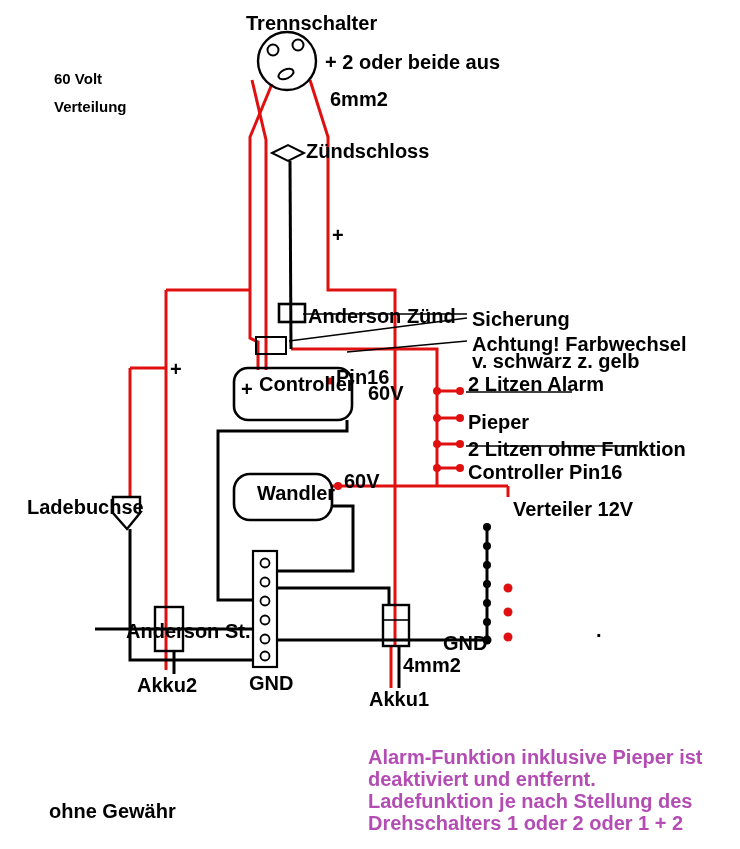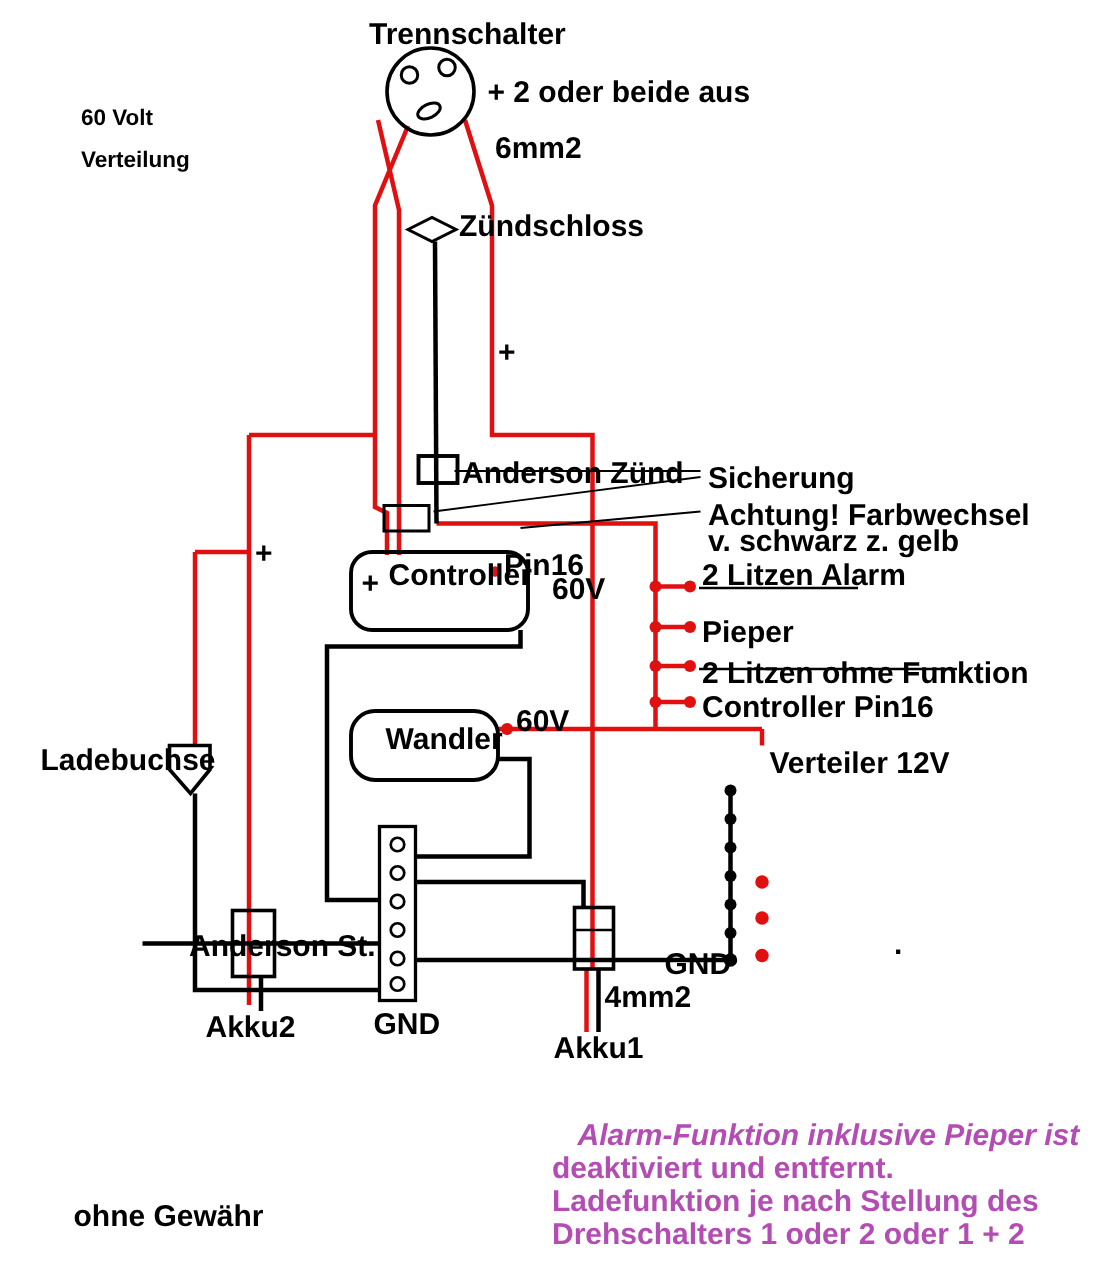--- a/index.html
+++ b/index.html
@@ -179,19 +179,19 @@
   <div class="lbl" style="left:27px; top:495px;">Ladebuchse</div>
   <div class="lbl" style="left:170px; top:357px;">+</div>
   <div class="lbl" style="left:88px; top:619px;margin-left:38px;">Anderson St.</div>
   <div class="lbl" style="left:137px; top:673px;">Akku2</div>
   <div class="lbl" style="left:249px; top:671px;">GND</div>
   <div class="lbl" style="left:369px; top:687px;">Akku1</div>
   <div class="lbl" style="left:403px; top:653px;">4mm2</div>
   <div class="lbl" style="left:443px; top:631px;">GND</div>
   <div class="lbl" style="left:596px; top:618px;">.</div>
 
-  <div class="lbl purple" style="left:385px; top:745px;font-style:italic;">Alarm-Funktion inklusive Pieper ist</div>
+  <div class="lbl purple" style="left:368px; top:745px;">Alarm-Funktion inklusive Pieper ist</div>
   <div class="lbl purple" style="left:368px; top:767px;">deaktiviert und entfernt.</div>
   <div class="lbl purple" style="left:368px; top:789px;">Ladefunktion je nach Stellung des</div>
   <div class="lbl purple" style="left:368px; top:811px;">Drehschalters 1 oder 2 oder 1 + 2</div>
 
   <div class="lbl" style="left:49px; top:799px;">ohne Gewähr</div>
 </div>
 
 </body></html>

